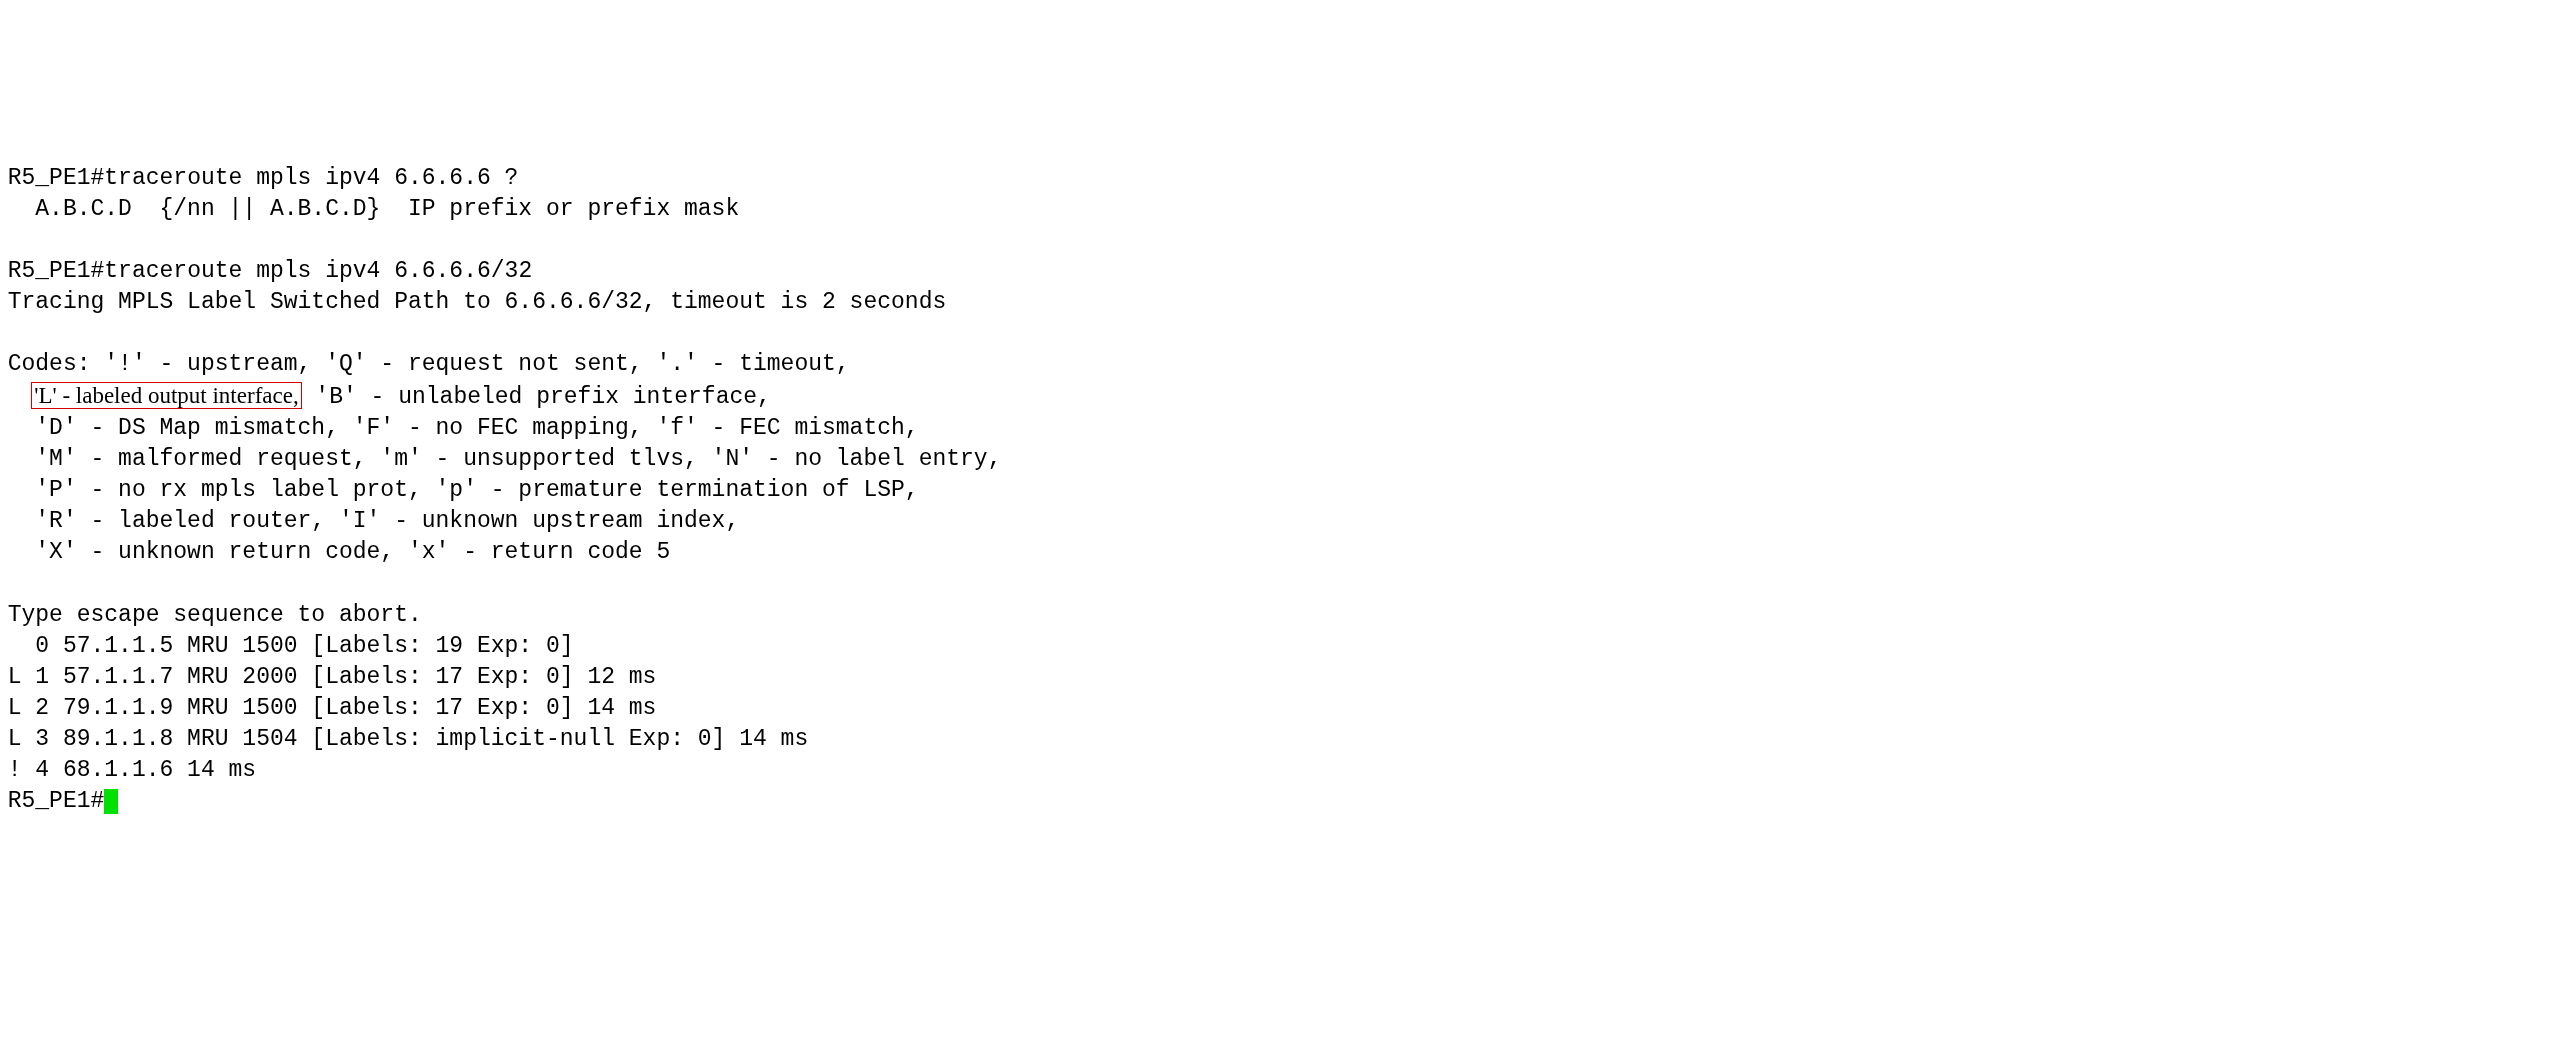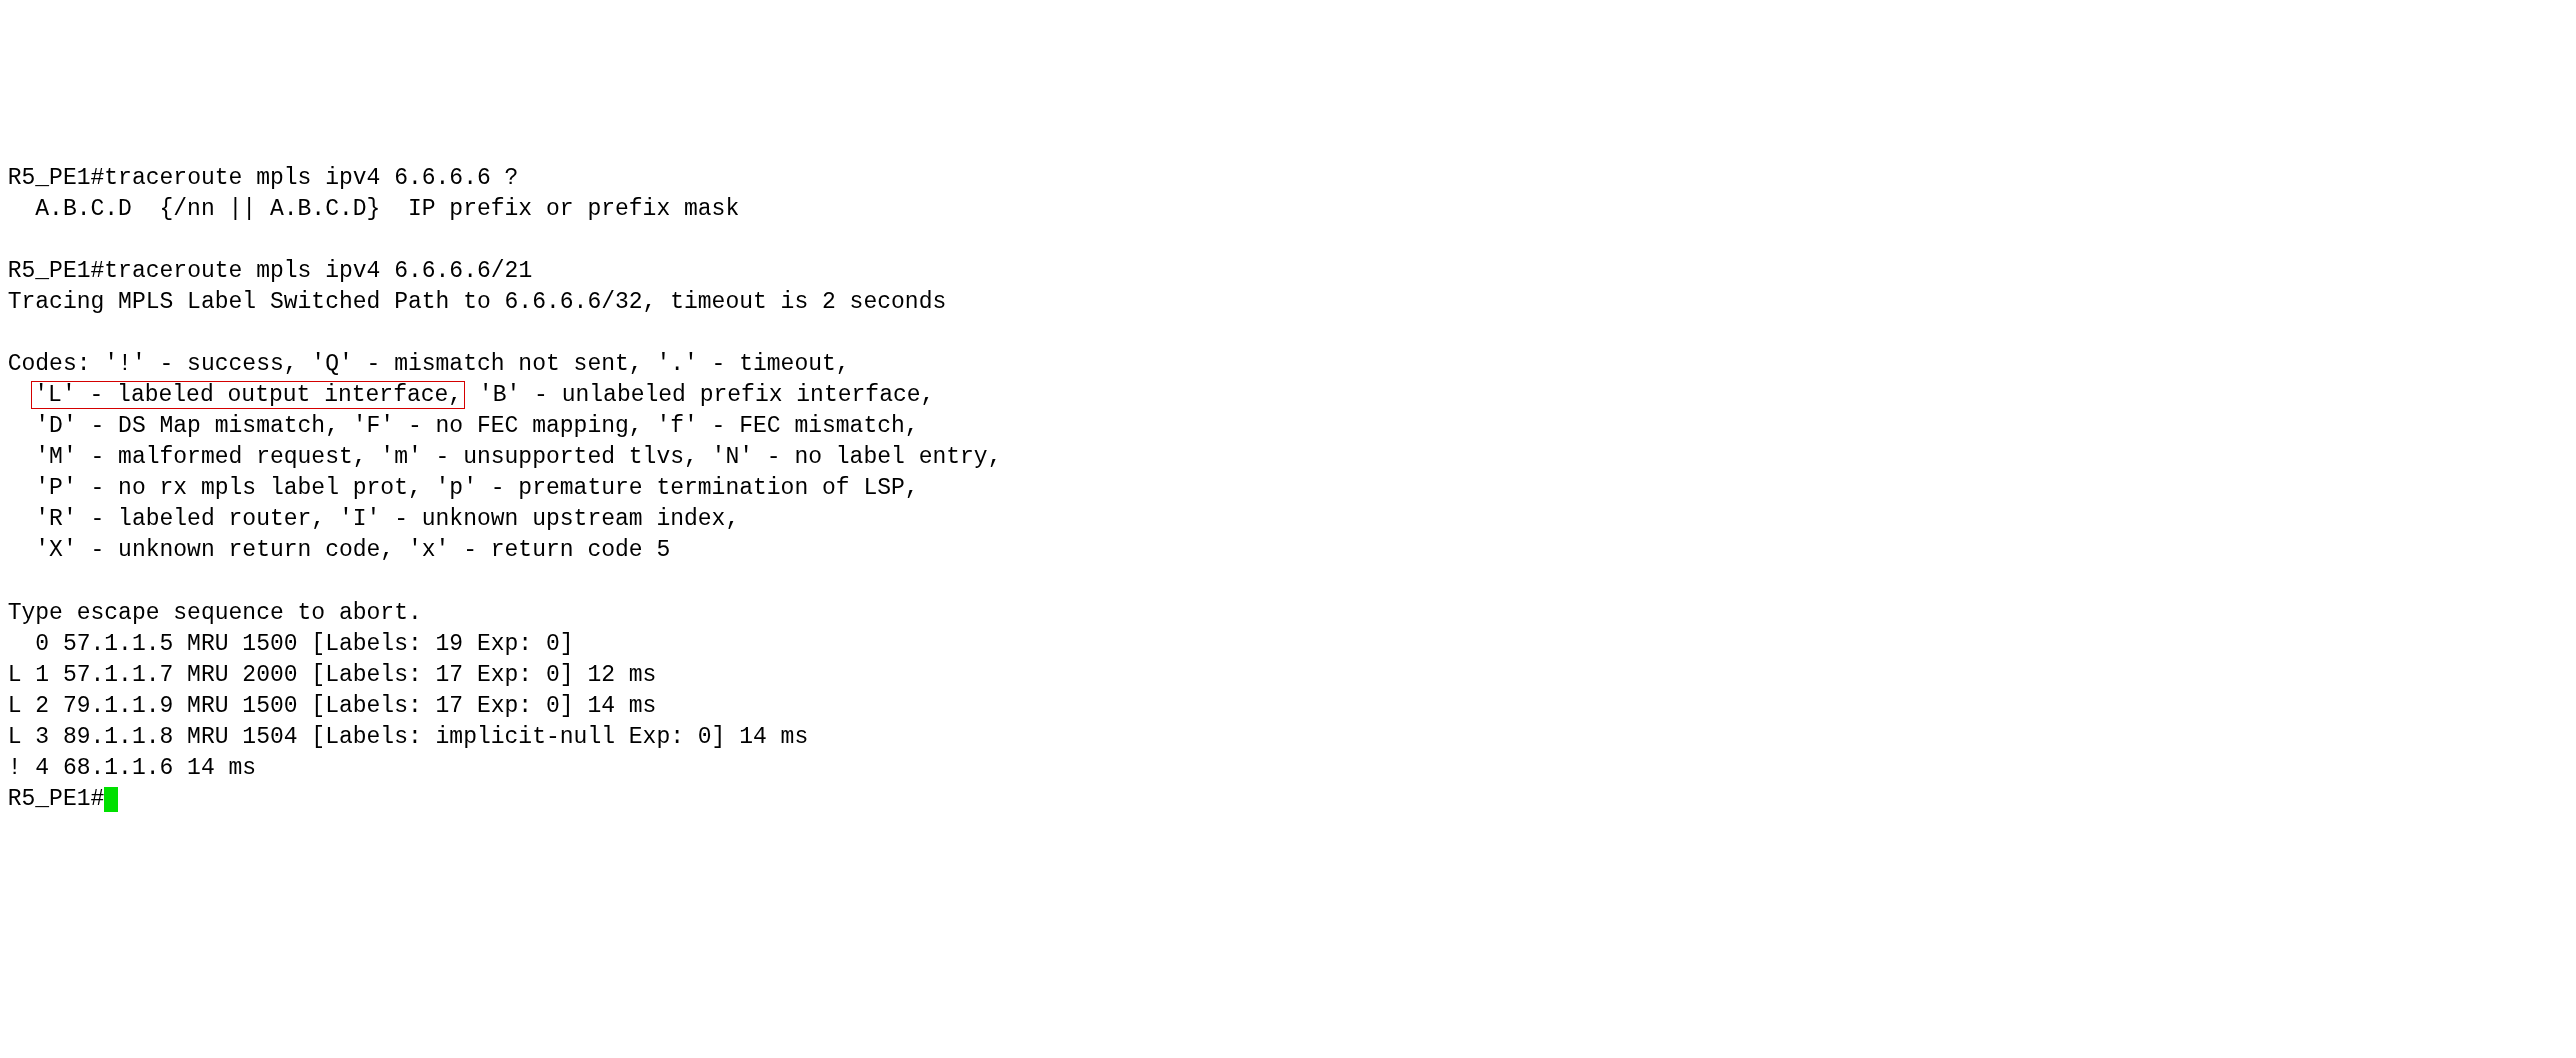--- a/index.html
+++ b/index.html
@@ -12,42 +12,43 @@
       line-height: 1.35;
       white-space: pre;
     }
     .terminal {
       display: block;
     }
     .highlight {
       border: 1.9px solid #d40000;
       padding: 0 1.9px;
       margin-left: -3.9px;
+      font-family: Liberation Serif, serif;
     }
     .cursor {
       background: #00e000;
       display: inline-block;
       width: 0.6em;
       height: 1.1em;
       vertical-align: text-bottom;
     }
   </style>
 </head>
 <body>
 
 
 
 <div class="terminal">
 <span>R5_PE1#</span><span>traceroute mpls ipv4 6.6.6.6 ?</span>
 <span>  A.B.C.D  {/nn || A.B.C.D}  IP prefix or prefix mask</span>
 
-<span>R5_PE1#</span><span>traceroute mpls ipv4 6.6.6.6/21</span>
+<span>R5_PE1#</span><span>traceroute mpls ipv4 6.6.6.6/32</span>
 <span>Tracing MPLS Label Switched Path to 6.6.6.6/32, timeout is 2 seconds</span>
 
-<span>Codes: '!' - success, 'Q' - mismatch not sent, '.' - timeout,</span>
+<span>Codes: '!' - upstream, 'Q' - request not sent, '.' - timeout,</span>
 <span>  </span><span class="highlight">'L' - labeled output interface,</span><span> 'B' - unlabeled prefix interface,</span>
 <span>  'D' - DS Map mismatch, 'F' - no FEC mapping, 'f' - FEC mismatch,</span>
 <span>  'M' - malformed request, 'm' - unsupported tlvs, 'N' - no label entry,</span>
 <span>  'P' - no rx mpls label prot, 'p' - premature termination of LSP,</span>
 <span>  'R' - labeled router, 'I' - unknown upstream index,</span>
 <span>  'X' - unknown return code, 'x' - return code 5</span>
 
 <span>Type escape sequence to abort.</span>
 <span>  0 57.1.1.5 MRU 1500 [Labels: 19 Exp: 0]</span>
 <span>L 1 57.1.1.7 MRU 2000 [Labels: 17 Exp: 0] 12 ms</span>

